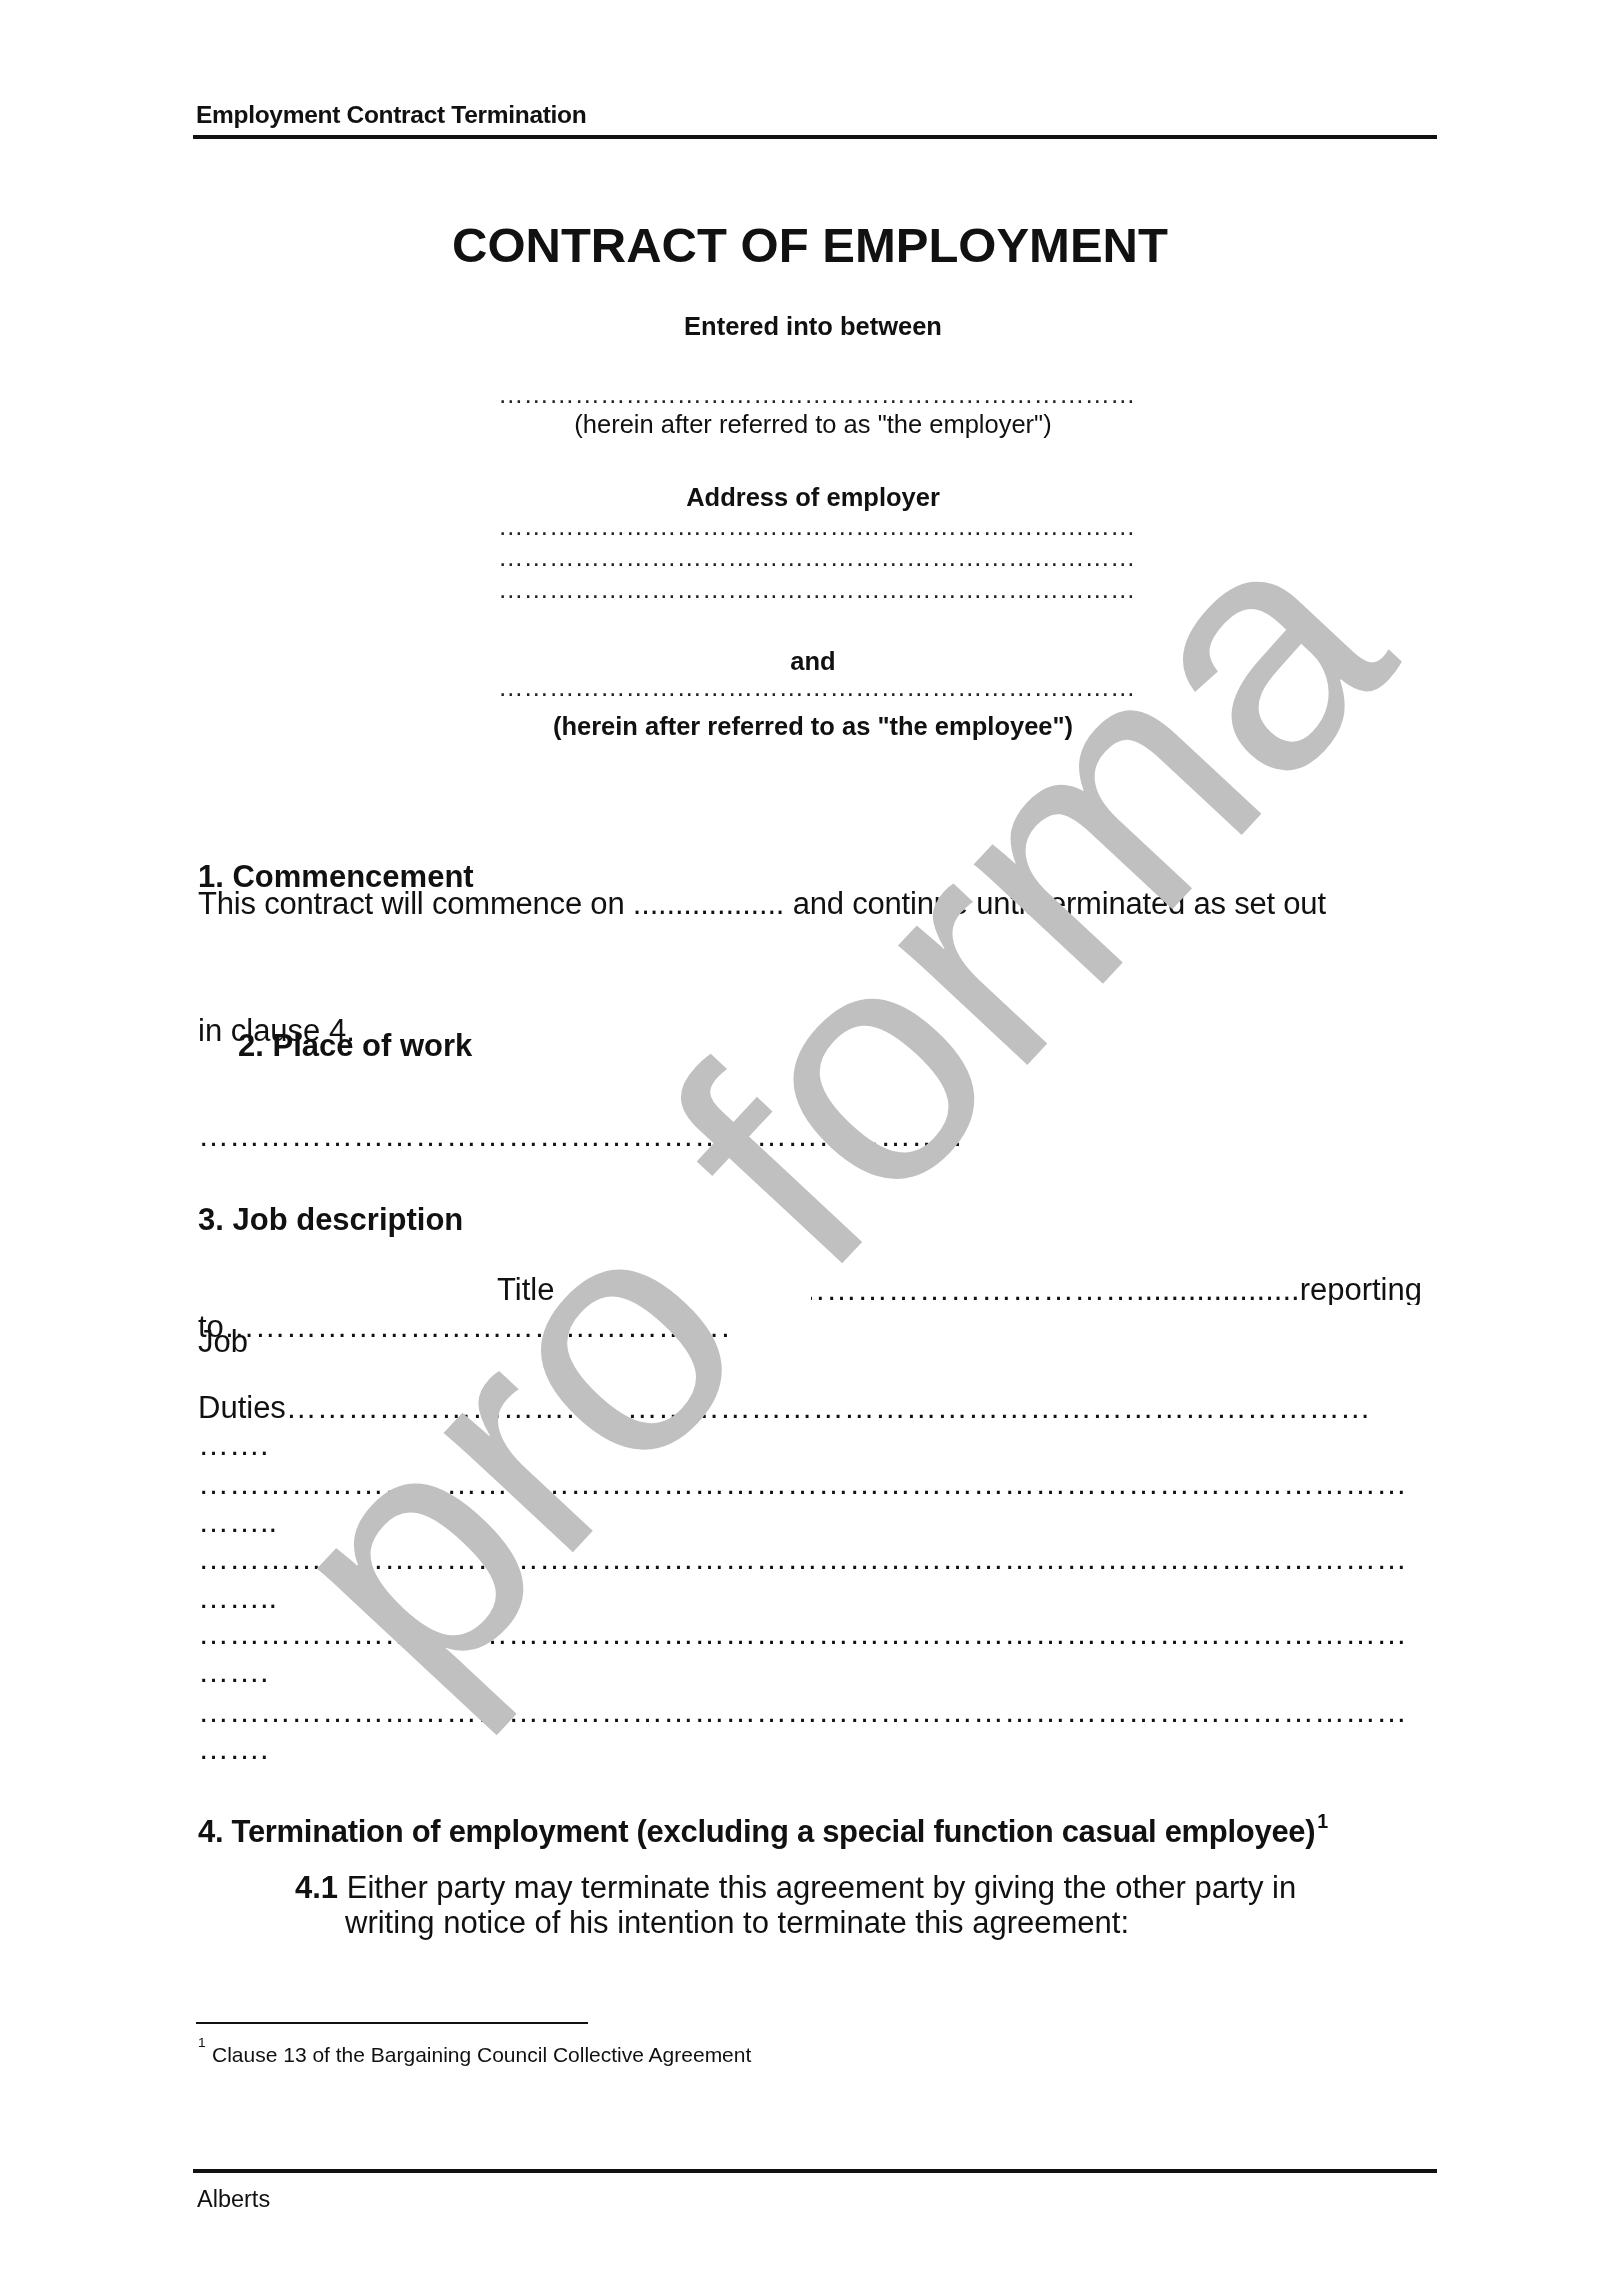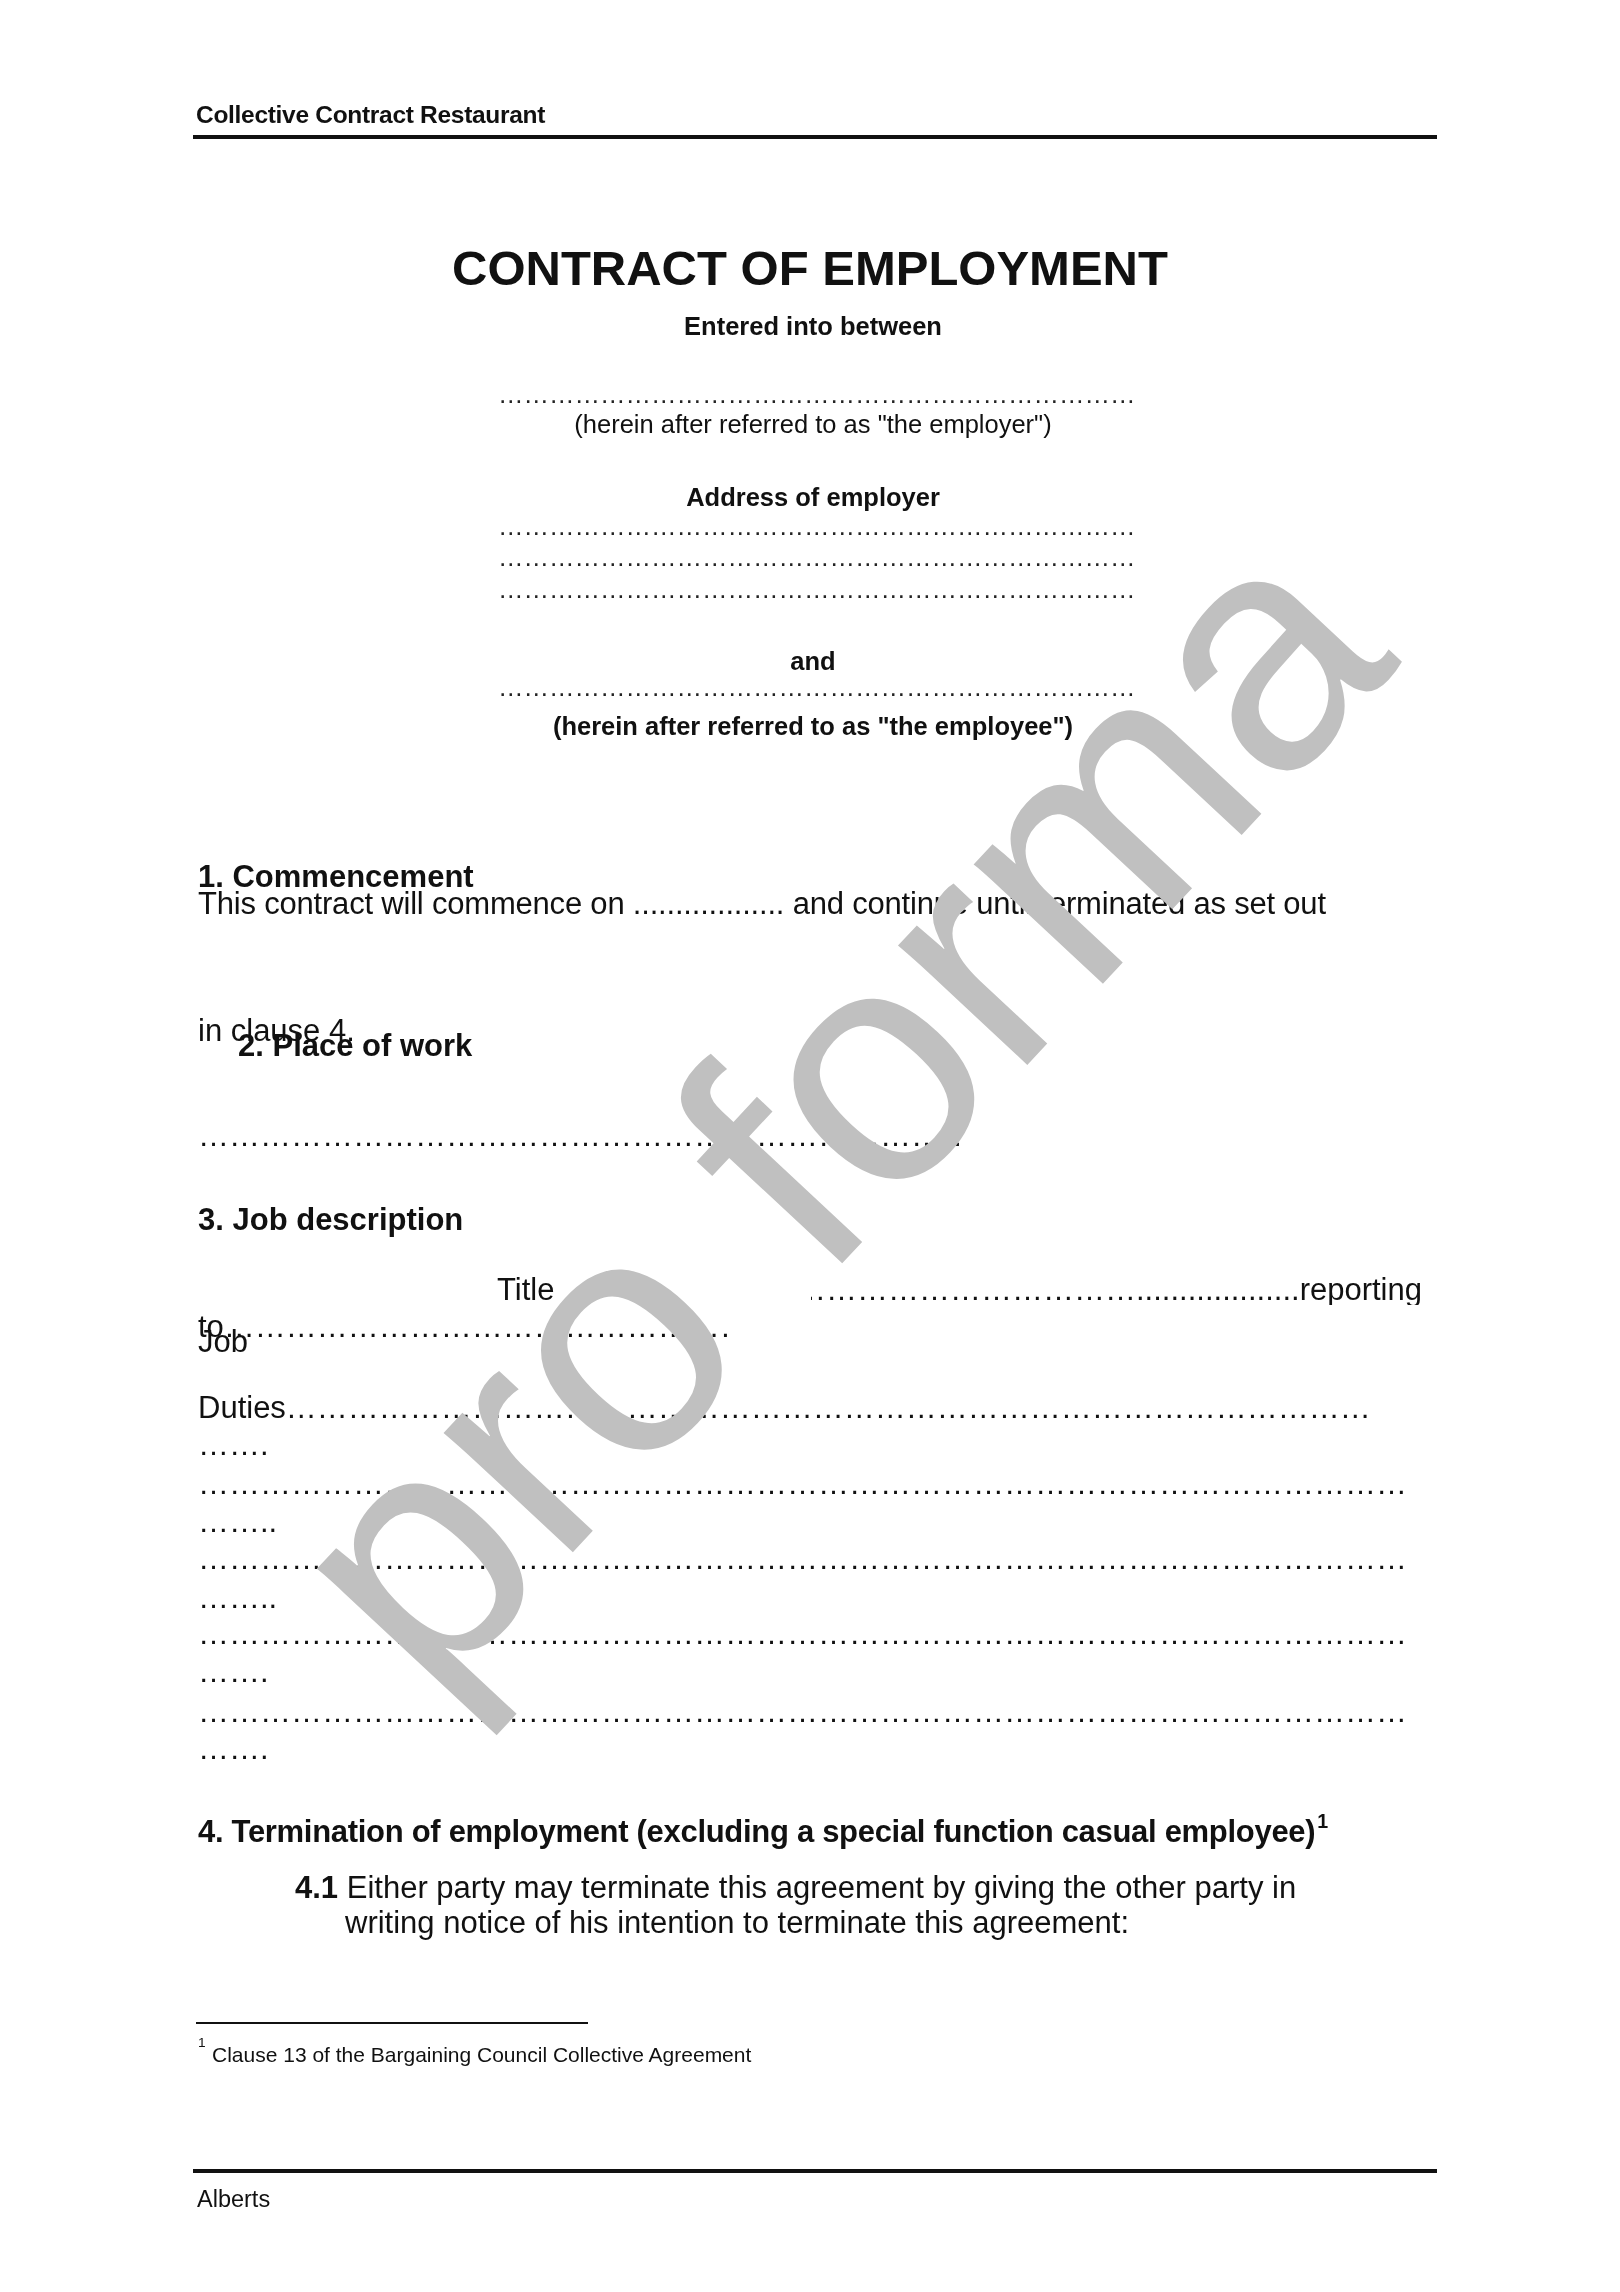--- a/index.html
+++ b/index.html
@@ -1,36 +1,36 @@
 <!DOCTYPE html>
 <html><head>
 <meta charset="utf-8">
 <style>
   html, body { margin:0; padding:0; background:#ffffff; }
   body { width:1620px; height:2293px; position:relative; overflow:hidden; font-family:"Liberation Sans", sans-serif; color:#111111; }
   .abs { position:absolute; white-space:nowrap; line-height:1; }
   .hdr { font-family:"Liberation Sans", sans-serif; font-weight:bold; font-size:24.5px; letter-spacing:-0.3px; color:#111; }
   .rule { position:absolute; background:#111; }
-  .title { font-weight:bold; font-size:49px; width:1620px; left:0; text-align:center;margin-top:23px; }
+  .title { font-weight:bold; font-size:49px; width:1620px; left:0; text-align:center; }
   .ctr { width:784px; left:421px; text-align:center; font-size:25.5px; }
   .ctr.b { font-weight:bold; }
   .dots-c { left:498px; width:637px; overflow:hidden; font-size:25.5px; color:#222; letter-spacing:0; }
   .h2 { left:198px; font-weight:bold; font-size:31px; }
   .body { left:198px; font-size:31px; }
   .dots { overflow:hidden; font-size:31px; }
   .fn { font-size:21px; left:212px; color:#111; }
   .sup { font-size:13.7px; left:198px; }
   .watermark { position:absolute; left:833px; top:1122px; transform:translate(-50%,-55%) rotate(-47deg); font-family:"Liberation Sans", sans-serif; font-size:333px; color:#c0c0c0; white-space:nowrap; line-height:1; pointer-events:none; }
   .sup-inline { font-size:19.6px; position:relative; top:-13.7px; margin-left:2px; }
   .bold { font-weight:bold; }
 </style>
 </head>
 <body>
 
-<div class="abs hdr" style="left:196px; top:103px;">Collective Contract Restaurant</div>
+<div class="abs hdr" style="left:196px; top:103px;">Employment Contract Termination</div>
 <div class="rule" style="left:193px; top:135px; width:1244px; height:3.9px;"></div>
 
 <div class="abs title" style="top:221px;">CONTRACT OF EMPLOYMENT</div>
 <div class="abs ctr b" style="top:314px;">Entered into between</div>
 <div class="abs dots-c" style="top:382px;">…………………………………………………………………………</div>
 <div class="abs ctr" style="top:412px;">(herein after referred to as "the employer")</div>
 <div class="abs ctr b" style="top:485px;">Address of employer</div>
 <div class="abs dots-c" style="top:514px;">…………………………………………………………………………</div>
 <div class="abs dots-c" style="top:545px;">…………………………………………………………………………</div>
 <div class="abs dots-c" style="top:577px;">…………………………………………………………………………</div>

